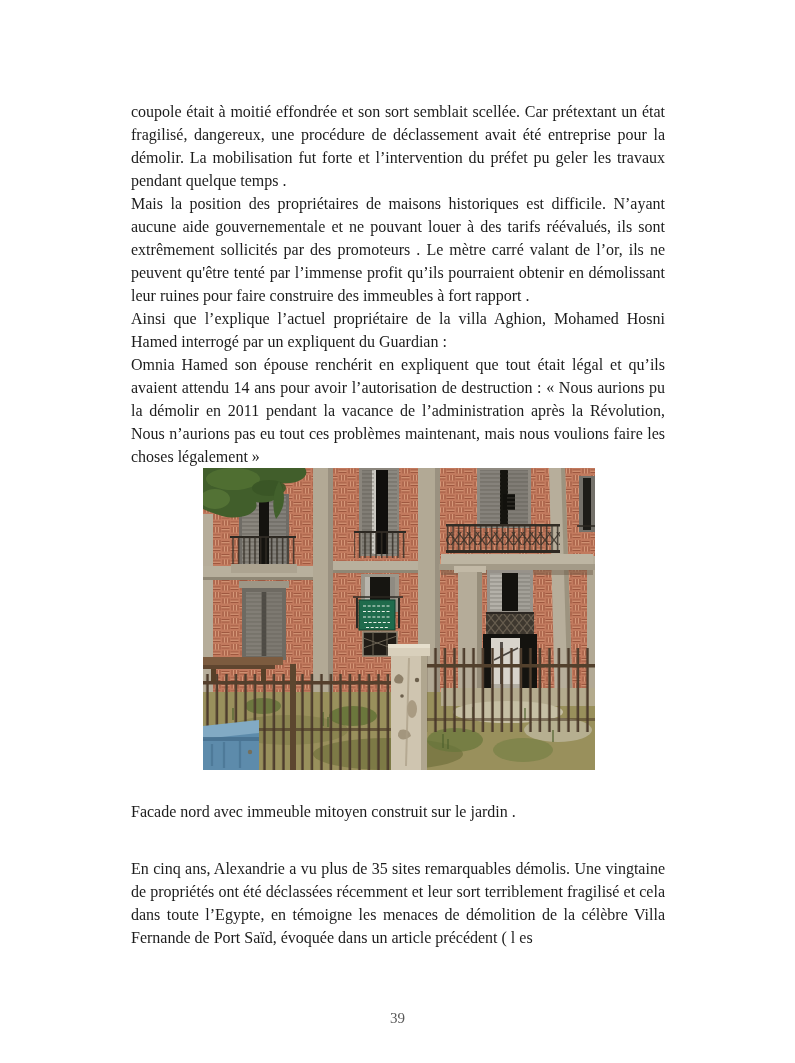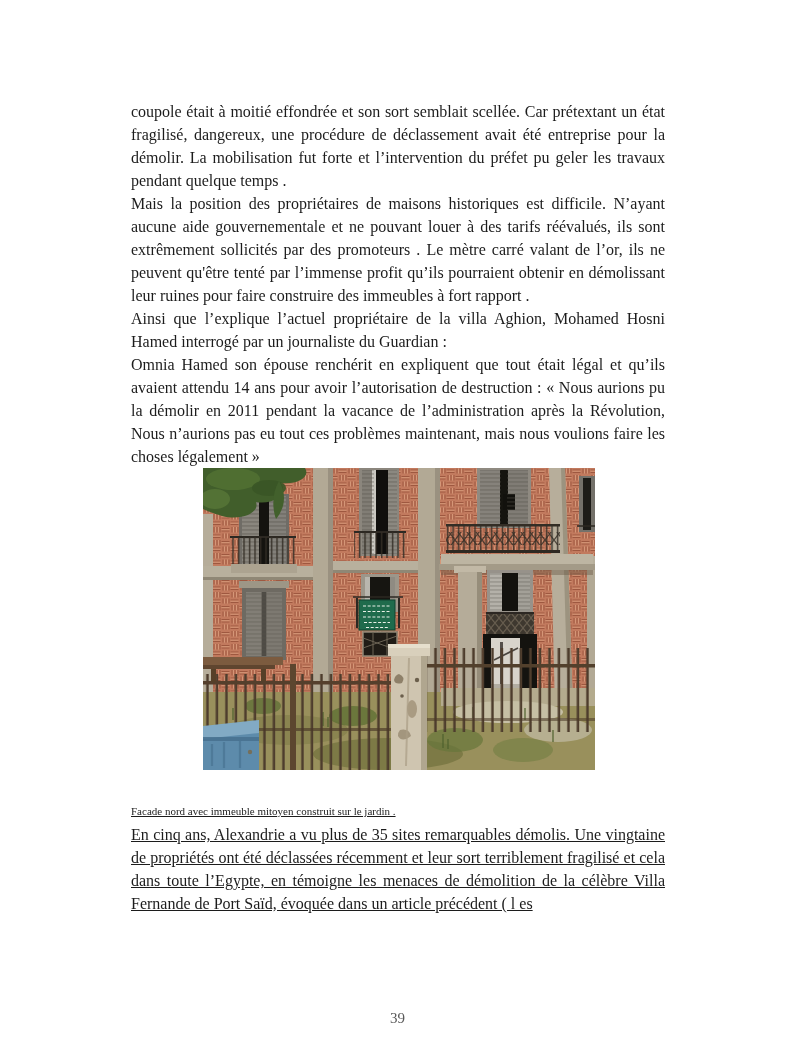--- a/index.html
+++ b/index.html
@@ -4,35 +4,35 @@
 <style>
   html,body{margin:0;padding:0;}
   body{
     width:795px;height:1063px;background:#ffffff;position:relative;
     font-family:"Liberation Serif", serif;color:#1c1c1c;overflow:hidden;
   }
   .text-column{position:absolute;left:131px;top:100px;width:534px;}
   p.body{margin:0;font-size:16px;line-height:23px;text-align:justify;}
   figure.photo{margin:0 0 0 72px;padding:0;width:392px;height:302px;}
   figure.photo svg{display:block;}
-  p.caption{margin:30px 0 0 0;font-size:11px;line-height:23px;text-align:left;text-decoration:underline;}
-  p.closing{margin-top:0;text-decoration:underline;}
+  p.caption{margin:30px 0 0 0;font-size:16px;line-height:23px;text-align:left;}
+  p.closing{margin-top:34px;}
   .page-number{
     position:absolute;top:1010px;left:0;width:795px;text-align:center;
     font-size:15px;color:#595959;
   }
 </style>
 </head>
 <body>
 
 <div class="page">
   <div class="text-column">
     <p class="body">coupole était à moitié effondrée et son sort semblait scellée. Car prétextant un état fragilisé, dangereux, une procédure de déclassement avait été entreprise pour la démolir. La mobilisation fut forte et l’intervention du préfet pu geler les travaux pendant quelque temps .</p>
     <p class="body">Mais la position des propriétaires de maisons historiques est difficile. N’ayant aucune aide gouvernementale et ne pouvant louer à des tarifs réévalués, ils sont extrêmement sollicités par des promoteurs . Le mètre carré valant de l’or, ils ne peuvent qu'être tenté par l’immense profit qu’ils pourraient obtenir en démolissant leur ruines pour faire construire des immeubles à fort rapport .</p>
-    <p class="body">Ainsi que l’explique l’actuel propriétaire de la villa Aghion, Mohamed Hosni Hamed interrogé par un journaliste du Guardian :</p>
+    <p class="body">Ainsi que l’explique l’actuel propriétaire de la villa Aghion, Mohamed Hosni Hamed interrogé par un expliquent du Guardian :</p>
     <p class="body">Omnia Hamed son épouse renchérit en expliquent que tout était légal et qu’ils avaient attendu 14 ans pour avoir l’autorisation de destruction : « Nous aurions pu la démolir en 2011 pendant la vacance de l’administration après la Révolution, Nous n’aurions pas eu tout ces problèmes maintenant, mais nous voulions faire les choses légalement »</p>
 
     <figure class="photo" aria-label="Photographie : façade nord en briques de la villa Aghion avec piliers en béton, fenêtres à volets gris, balcons en fer forgé, panneau vert à inscription arabe blanche, grille en fer rouillée, herbes folles, poteau de portail en béton et benne bleue au premier plan, feuillage d'arbre en haut à gauche">
       <svg width="392" height="302" viewBox="0 0 392 302" xmlns="http://www.w3.org/2000/svg">
         <defs>
           <pattern id="brick" width="18" height="13" patternUnits="userSpaceOnUse">
             <rect width="18" height="13" fill="#c27a5e"></rect>
             <g stroke="#9e5840" stroke-width="1" fill="none">
               <path d="M2,0.5V5.5M5,0.5V5.5M8,0.5V5.5"></path>
               <path d="M9.5,2H17.5M9.5,4.5H17.5"></path>

